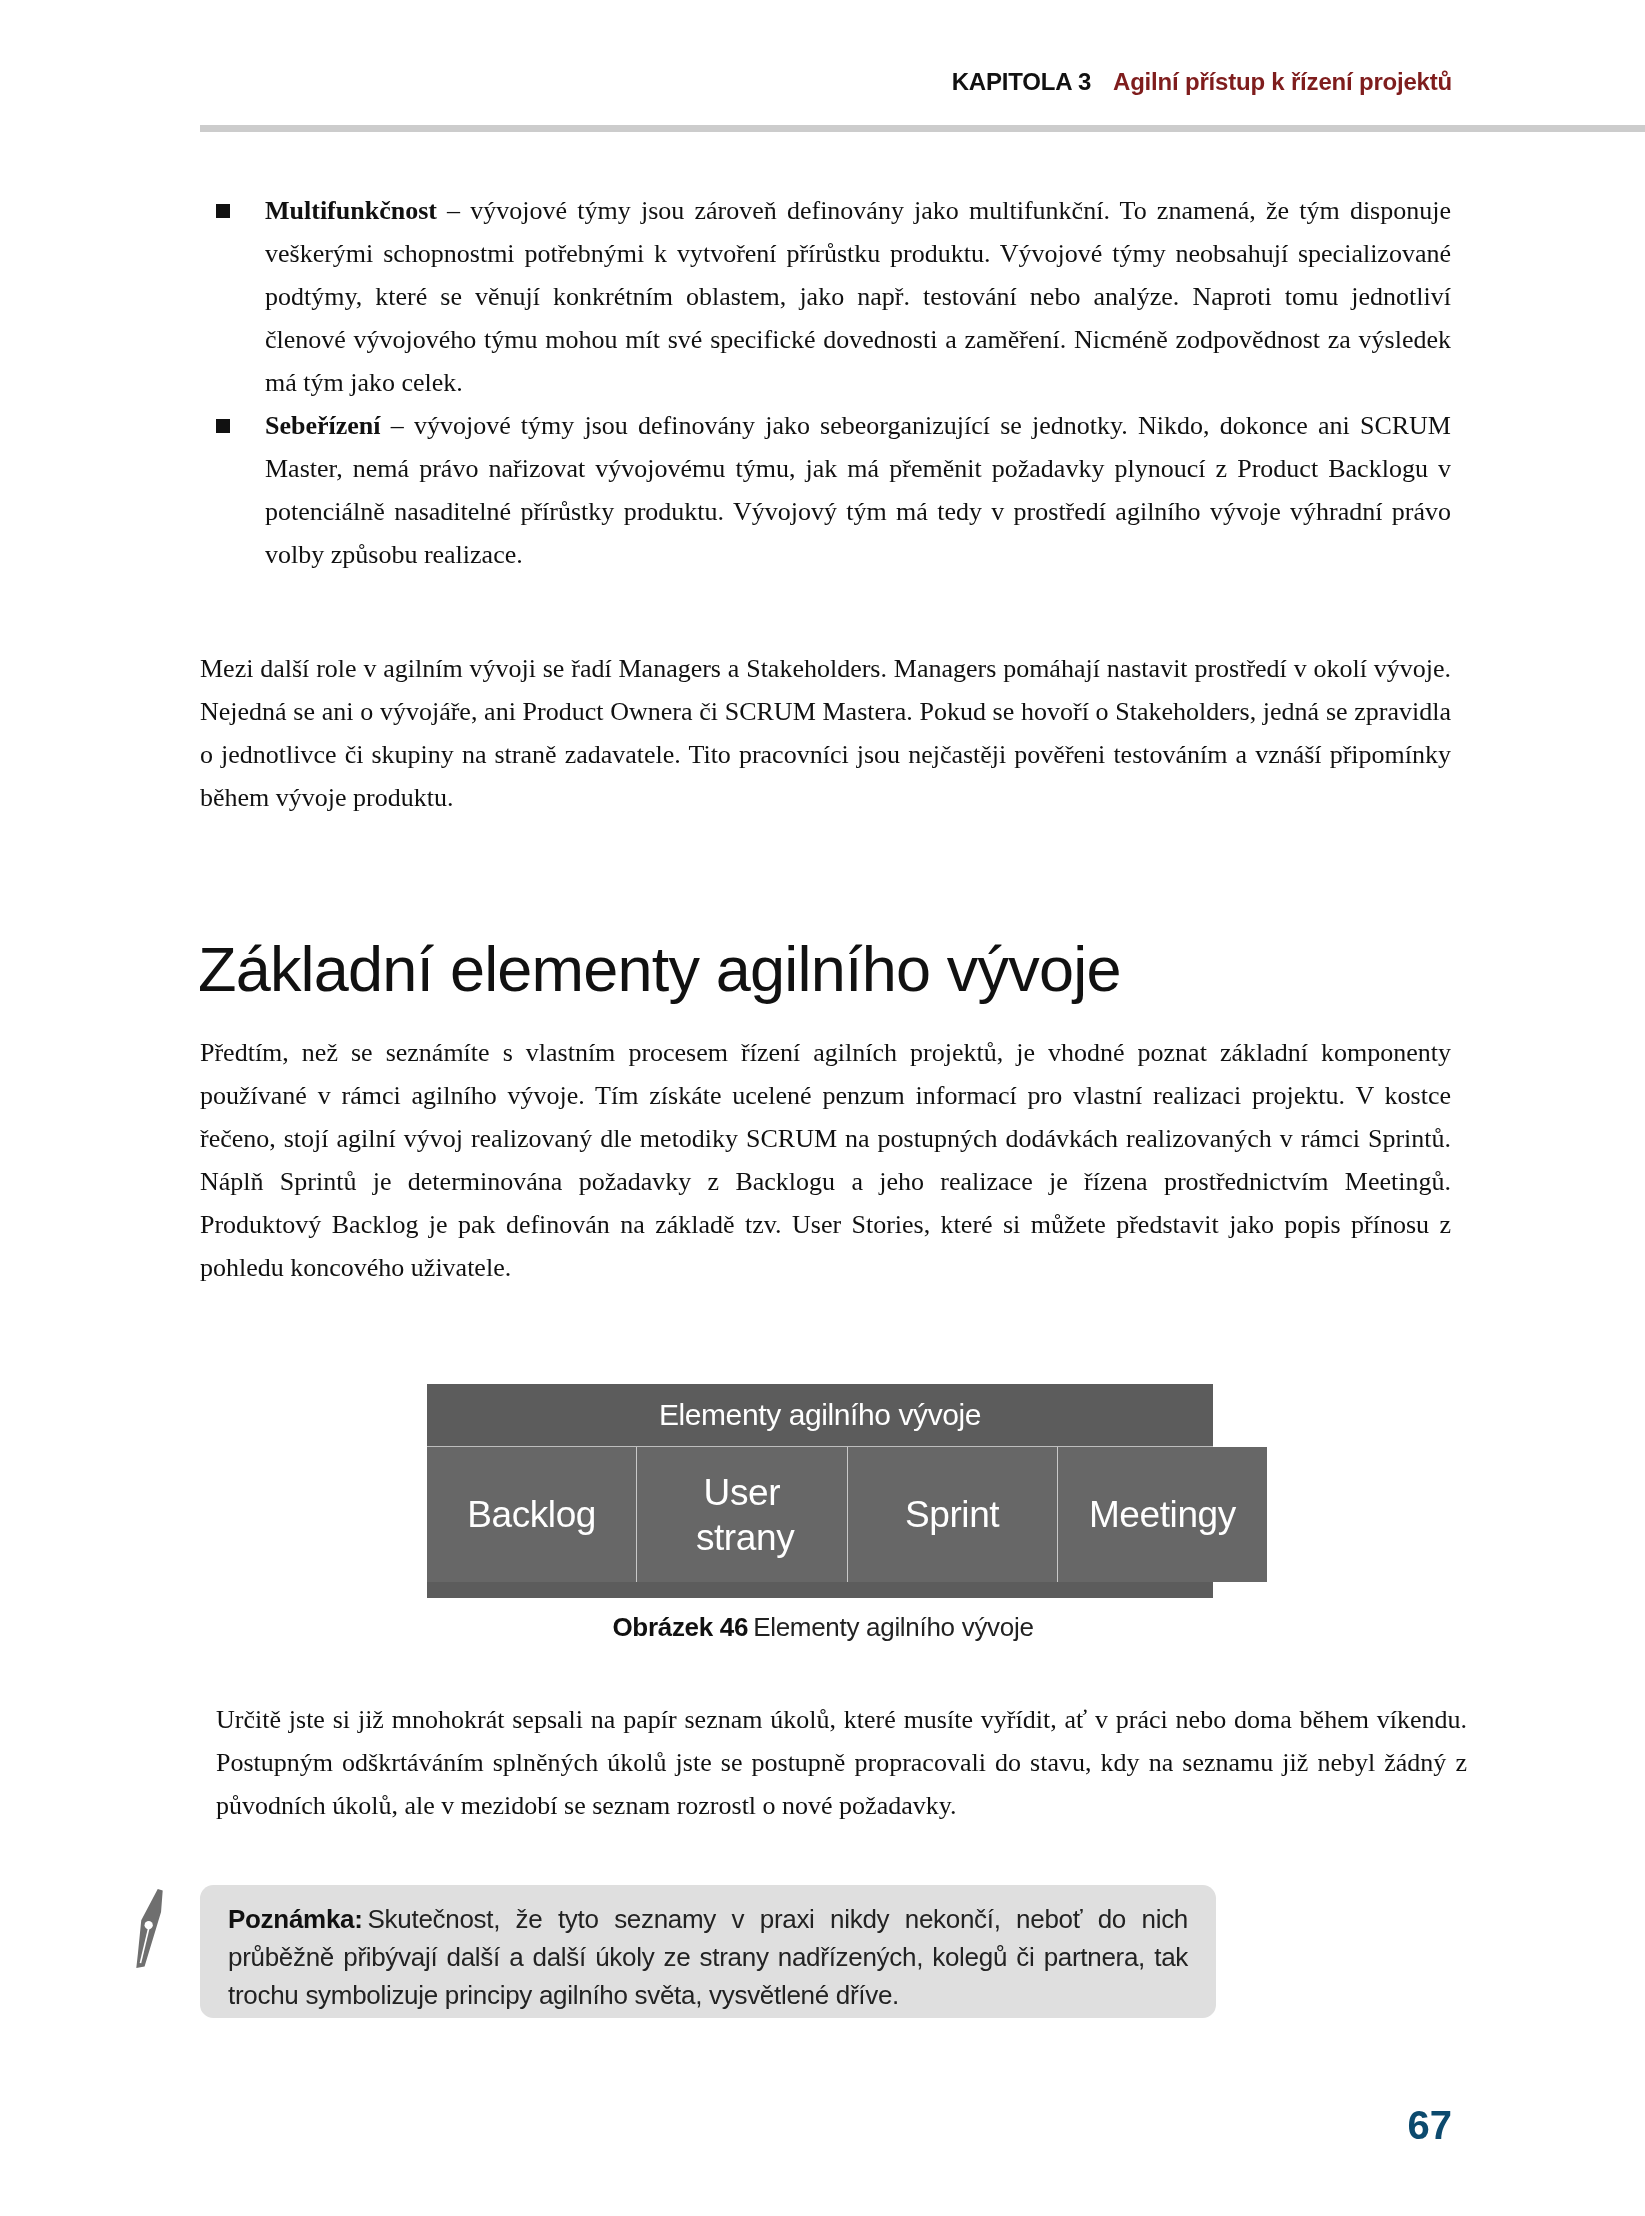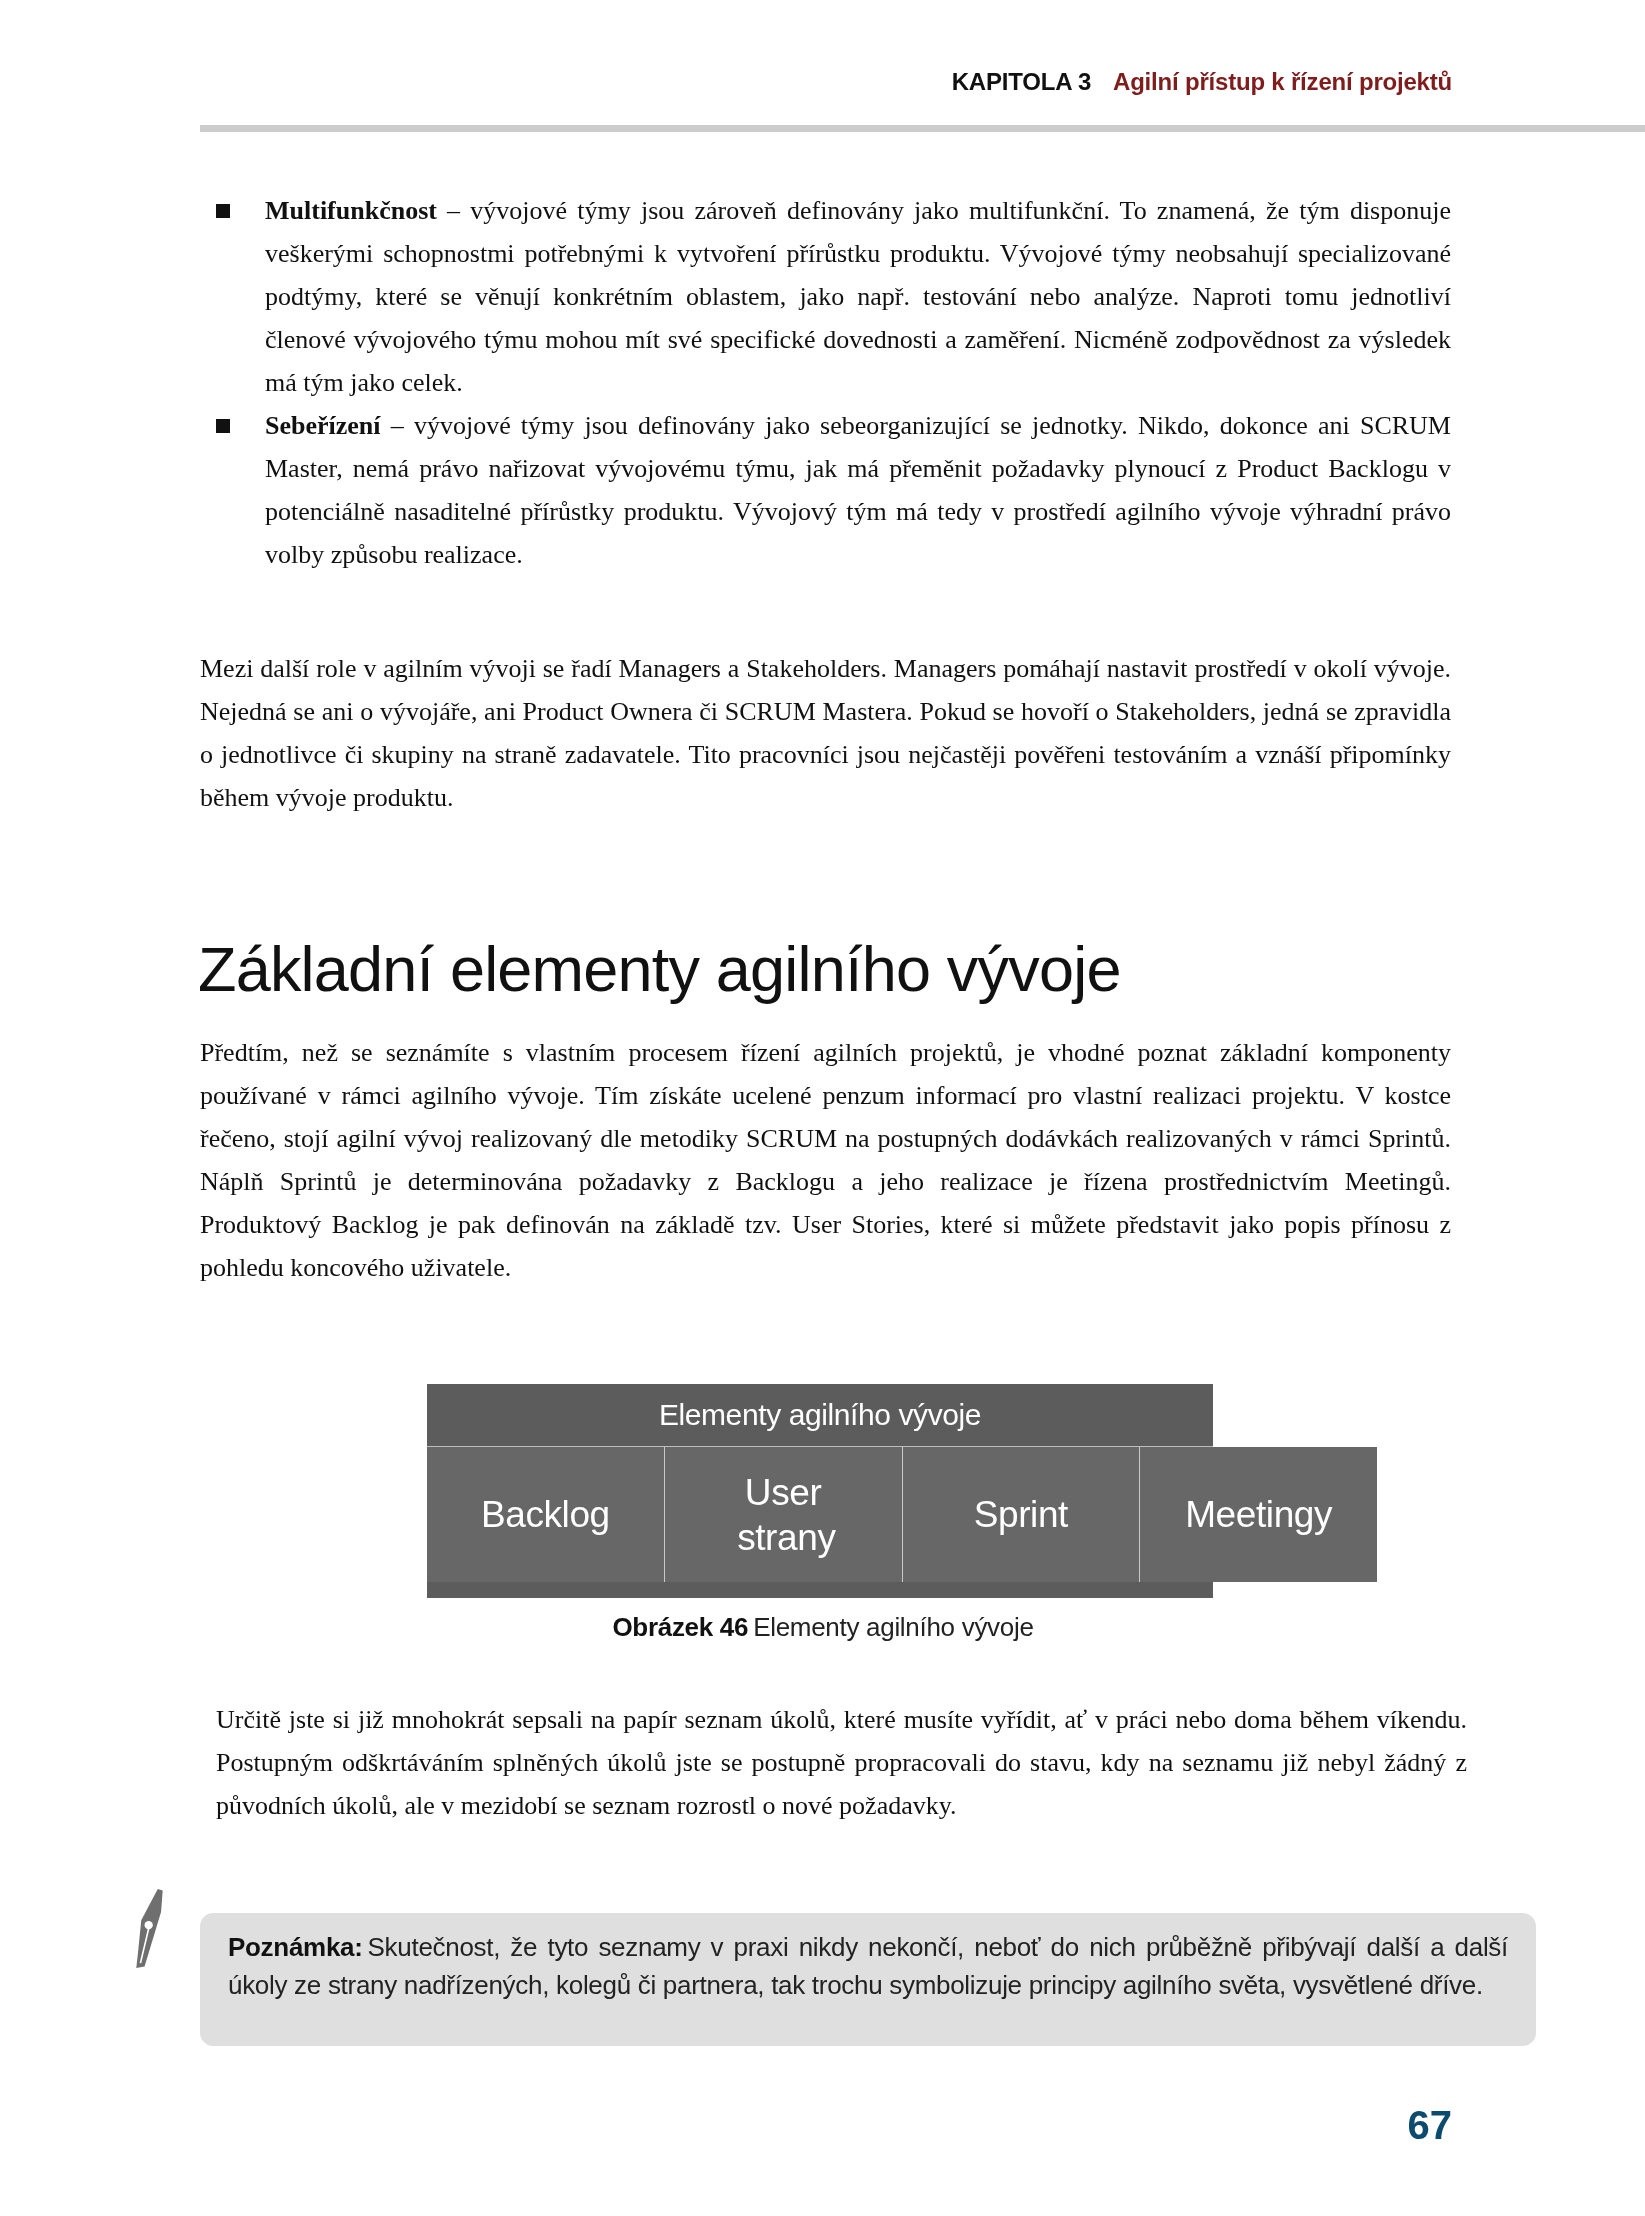--- a/index.html
+++ b/index.html
@@ -107,21 +107,21 @@
       justify-content: center;
       font-size: 30px;
       letter-spacing: -0.4px;
       border-bottom: 1.7px solid #bdbdbd;
       box-sizing: border-box;
     }
     .diagram-cells {
       position: absolute;
       left: 0;
       top: 63px;
-      width: 950px;
+      width: 840px;
       height: 135px;
       display: flex;
     }
     .diagram-cell {
       flex: 1 1 0;
       background: #676767;
       display: flex;
       align-items: center;
       justify-content: center;
       text-align: center;
@@ -162,33 +162,32 @@
       position: absolute;
       left: 133px;
       top: 1887px;
       width: 33px;
       height: 83px;
     }
     .note-box {
       position: absolute;
       left: 200px;
       top: 1885px;
-      width: 1336px;
+      width: 1016px;
       height: 133px;
       background: #dfdfdf;
       border-radius: 13.3px;
       box-sizing: border-box;
       padding: 15px 28px 0 28px;
       font-family: "Liberation Sans", "DejaVu Sans", sans-serif;
       font-size: 26px;
       line-height: 38px;
       color: #222;
       text-align: justify;
       letter-spacing: -0.3px;
-      margin-top: 28px;
     }
     .note-box .note-label {
       font-weight: bold;
       color: #111;
       margin-right: 5px;
     }
     .page-number {
       position: absolute;
       right: 194px;
       top: 2103px;

